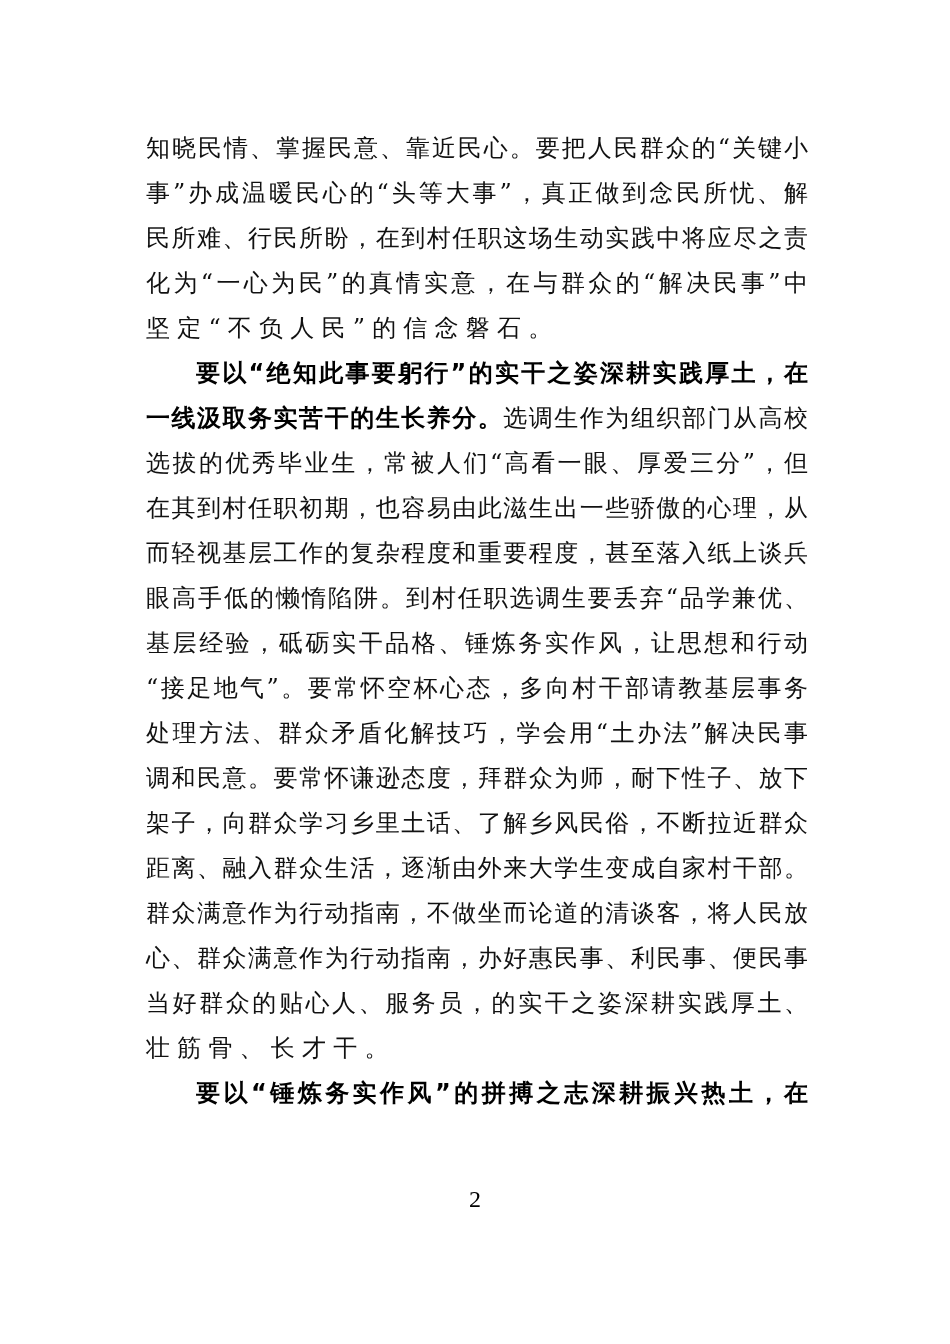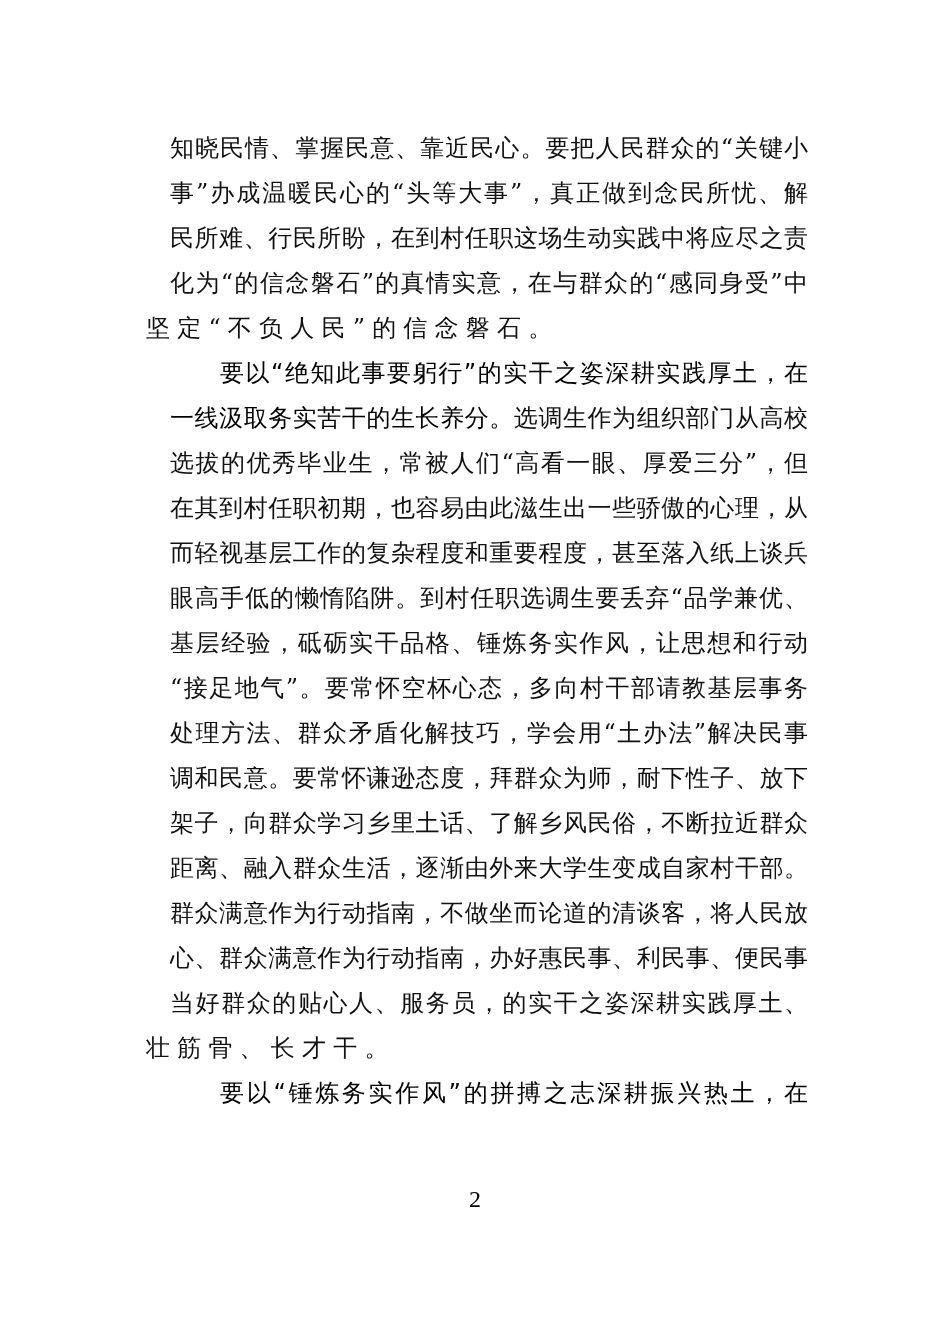--- a/index.html
+++ b/index.html
@@ -16,24 +16,24 @@
     font-family: "DejaVu Serif", "Liberation Serif", serif;
   }
   .line {
     height: 45px;
     line-height: 45px;
     font-size: 24px;
     white-space: nowrap;
     letter-spacing: 7.2px;
     overflow: visible;
   }
-  .line.just { text-align: justify; text-align-last: justify; letter-spacing: 0; margin-left: 24px; }
+  .line.just { text-align: justify; text-align-last: justify; letter-spacing: 0; }
   .bold {
     font-family: "DejaVu Sans", "Liberation Sans", sans-serif;
-    font-weight: normal;
+    font-weight: bold;
     color: #000000;
   }
   .indent { padding-left: 50px; }
   .page-number {
     position: absolute;
     left: 0; width: 950px;
     top: 1186px;
     text-align: center;
     font-family: "Liberation Serif", "DejaVu Serif", serif;
     font-size: 24px;
@@ -43,21 +43,21 @@
 </head>
 <body>
 
 <div class="page">
   <div class="content">
 
     <div>
       <div class="line just">知晓民情、掌握民意、靠近民心。要把人民群众的“关键小</div>
       <div class="line just">事”办成温暖民心的“头等大事”，真正做到念民所忧、解</div>
       <div class="line just">民所难、行民所盼，在到村任职这场生动实践中将应尽之责</div>
-      <div class="line just">化为“的信念磐石”的真情实意，在与群众的“感同身受”中</div>
+      <div class="line just">化为“一心为民”的真情实意，在与群众的“解决民事”中</div>
       <div class="line">坚定“不负人民”的信念磐石。</div>
     </div>
 
     <div>
       <div class="line just bold indent">要以“绝知此事要躬行”的实干之姿深耕实践厚土，在</div>
       <div class="line just"><span class="bold">一线汲取务实苦干的生长养分。</span><span>选调生作为组织部门从高校</span></div>
       <div class="line just">选拔的优秀毕业生，常被人们“高看一眼、厚爱三分”，但</div>
       <div class="line just">在其到村任职初期，也容易由此滋生出一些骄傲的心理，从</div>
       <div class="line just">而轻视基层工作的复杂程度和重要程度，甚至落入纸上谈兵</div>
       <div class="line just">眼高手低的懒惰陷阱。到村任职选调生要丢弃“品学兼优、</div>

